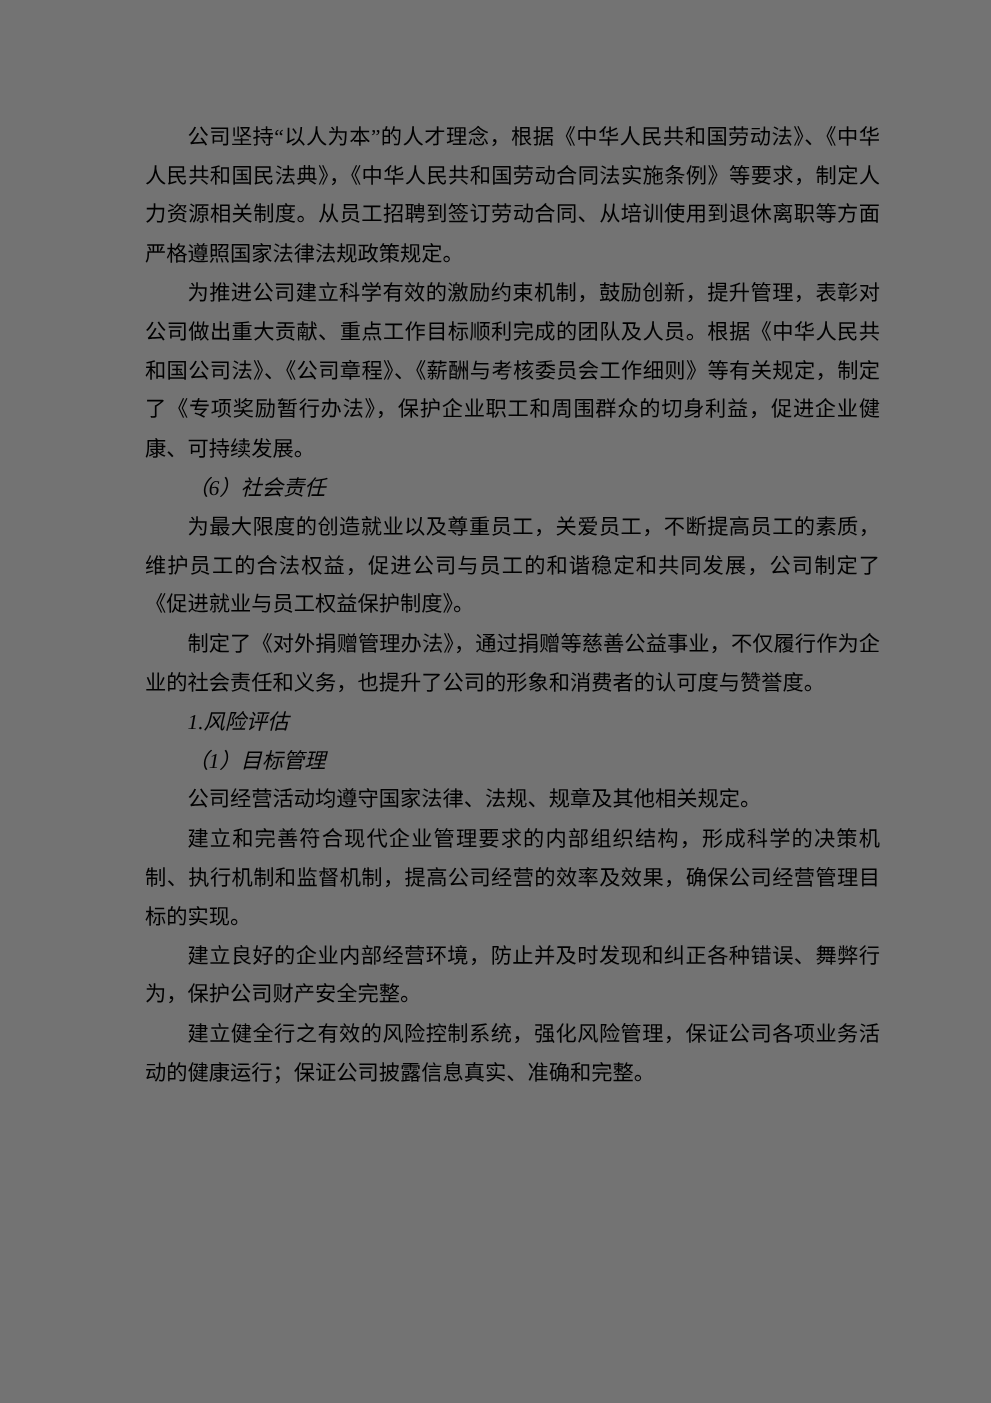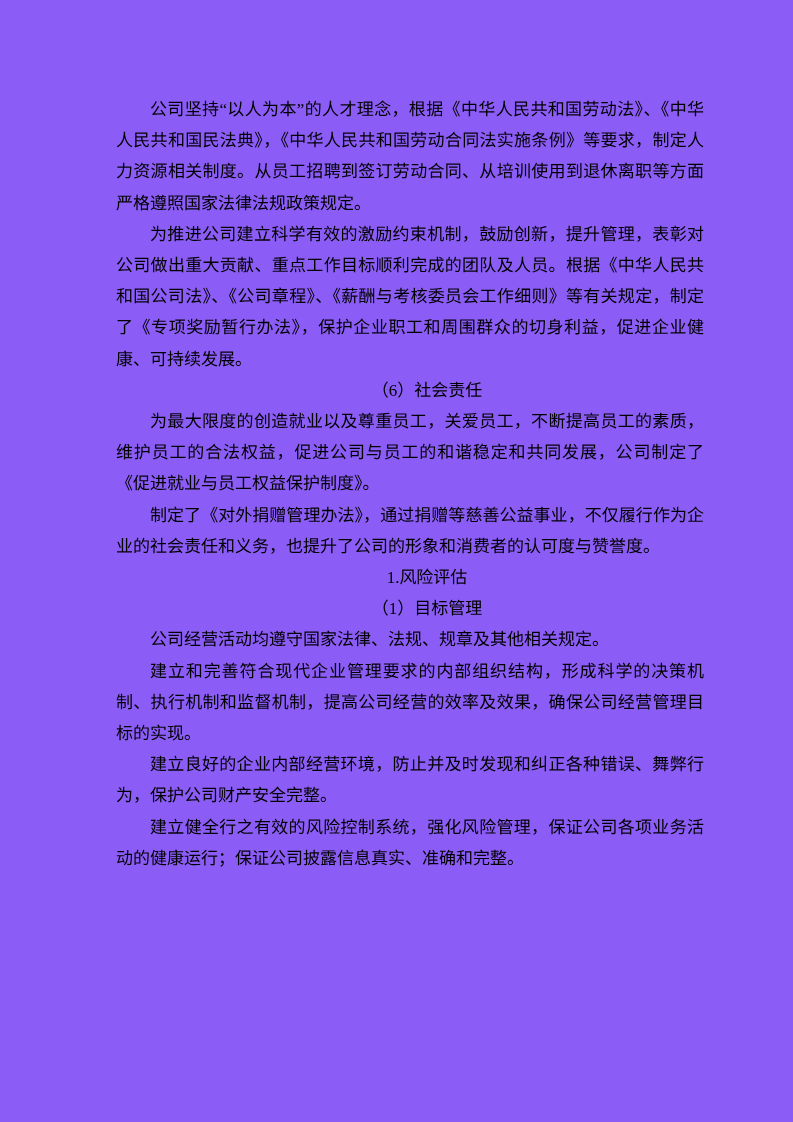--- a/index.html
+++ b/index.html
@@ -5,21 +5,21 @@
   <style>
     html, body {
       margin: 0;
       padding: 0;
       background: #ffffff;
     }
     .page {
       position: relative;
       width: 793px;
       height: 1122px;
-      background: #8b5cf6;
+      background: #737373;
       overflow: hidden;
       font-family: "Liberation Serif", "DejaVu Serif", serif;
     }
     .text-block {
       position: absolute;
       left: 116px;
       top: 94px;
       width: 588px;
       color: #000000;
       font-size: 17px;
@@ -27,21 +27,22 @@
     }
     .para {
       margin: 0;
       padding: 0;
       text-indent: 2em;
       text-align: justify;
       text-justify: inter-ideograph;
       word-break: break-all;
     }
     .para.heading {
-      text-align: center;
+      text-align: left;
+      font-style: italic;
     }
   </style>
 </head>
 <body style="background: rgb(255, 255, 255);">
 
 <div class="page">
   <div class="text-block" id="text-block" style="color: rgb(0, 0, 0);">
       <p class="para">公司坚持“以人为本”的人才理念，根据《中华人民共和国劳动法》、《中华人民共和国民法典》，《中华人民共和国劳动合同法实施条例》等要求，制定人力资源相关制度。从员工招聘到签订劳动合同、从培训使用到退休离职等方面严格遵照国家法律法规政策规定。</p>
       <p class="para">为推进公司建立科学有效的激励约束机制，鼓励创新，提升管理，表彰对公司做出重大贡献、重点工作目标顺利完成的团队及人员。根据《中华人民共和国公司法》、《公司章程》、《薪酬与考核委员会工作细则》等有关规定，制定了《专项奖励暂行办法》，保护企业职工和周围群众的切身利益，促进企业健康、可持续发展。</p>
       <p class="para heading">（6）社会责任</p>

